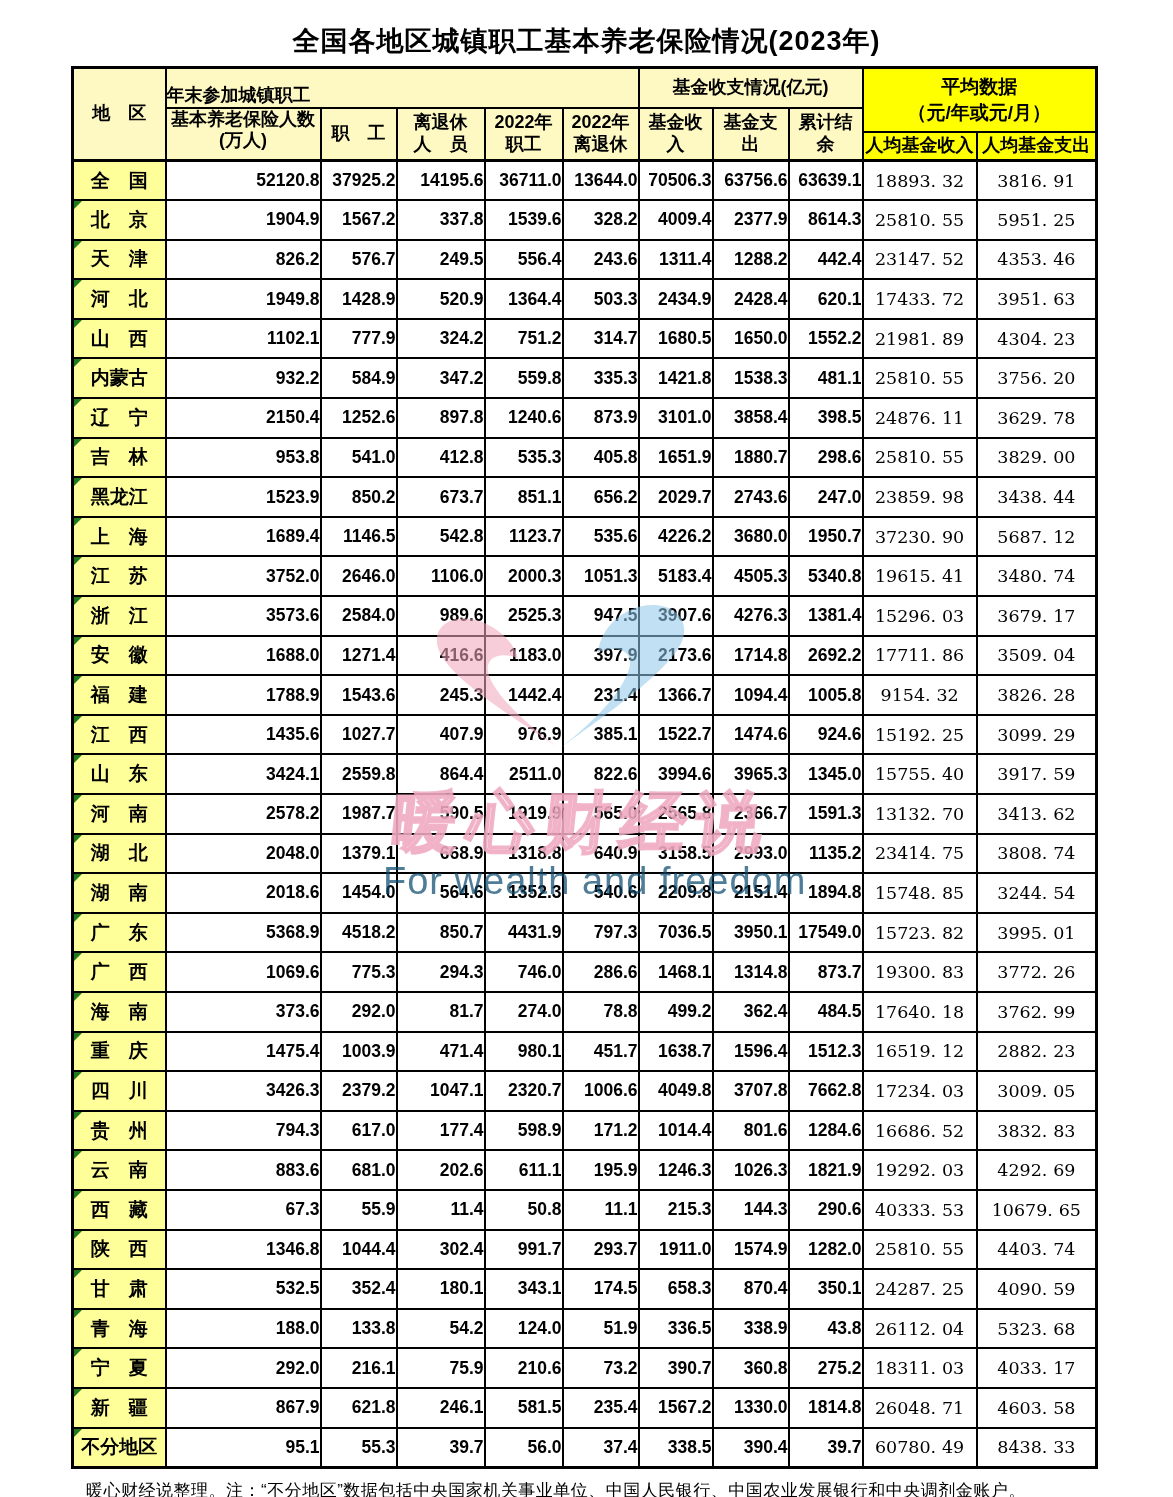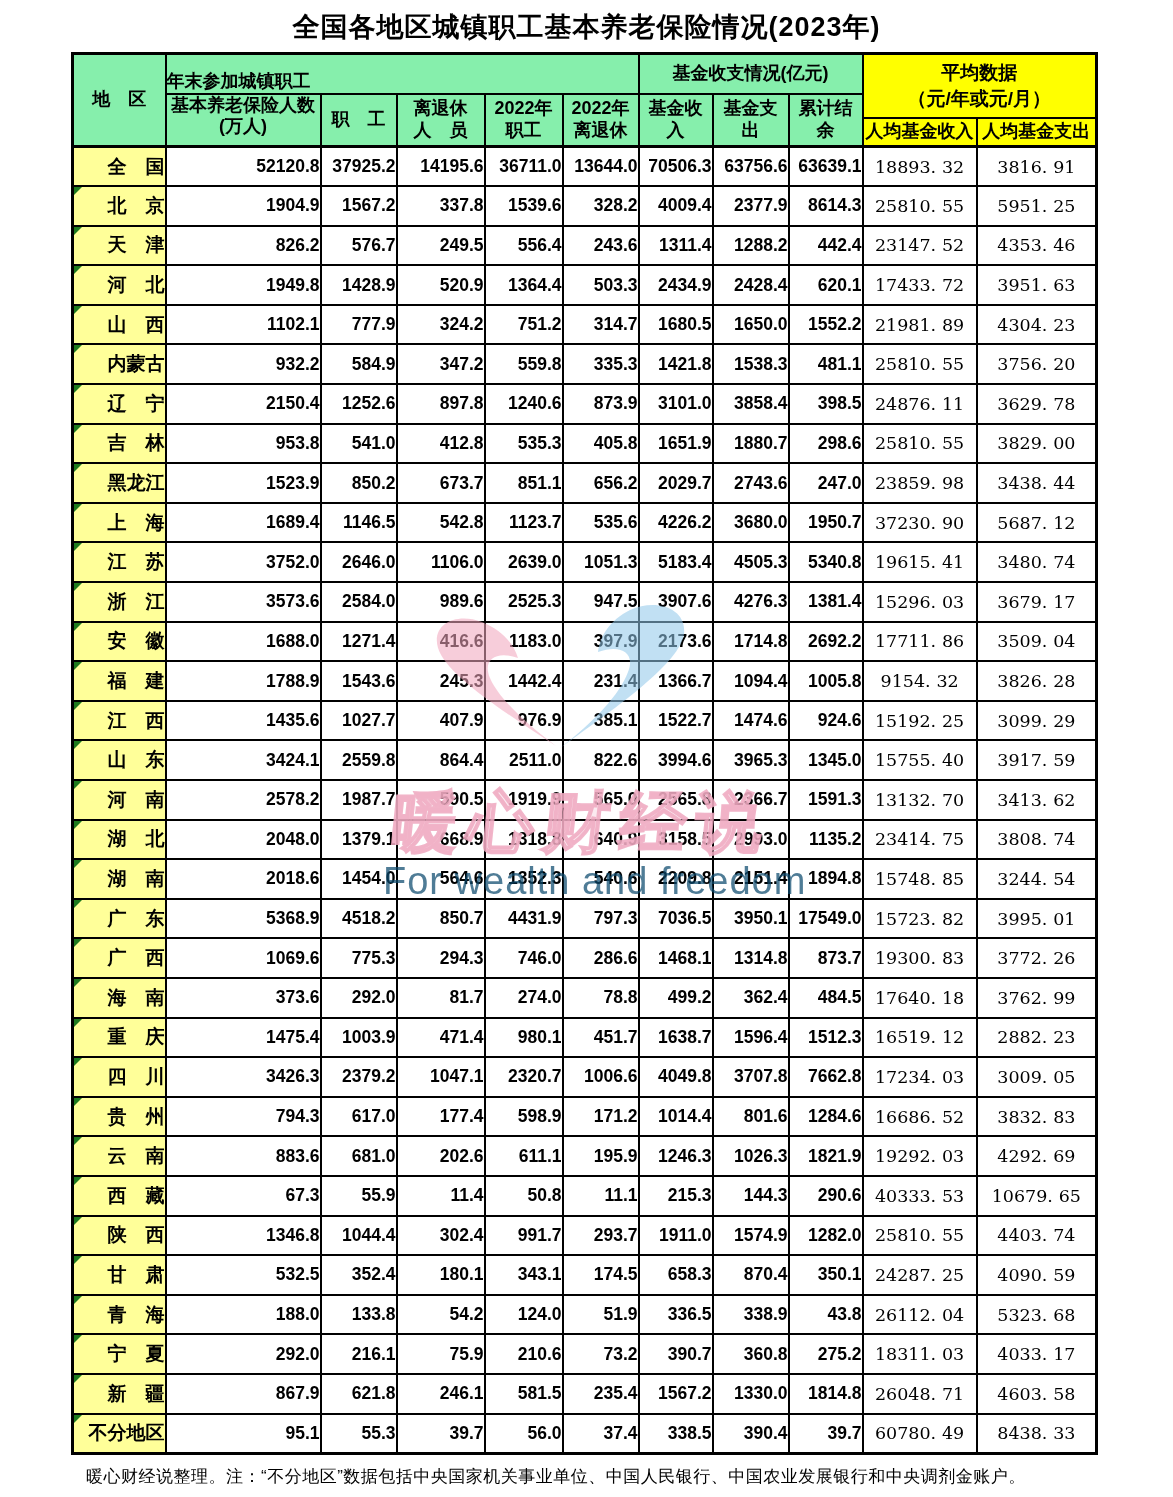--- a/index.html
+++ b/index.html
@@ -1,44 +1,44 @@
 <!DOCTYPE html>
 <html><head>
 <meta charset="utf-8">
 <style>
   html,body{margin:0;padding:0;}
   body{
     width:1173px;height:1497px;position:relative;overflow:hidden;
     background:#ffffff;font-family:"Liberation Sans",sans-serif;
   }
   .title{
-    text-align:center;padding-top:9px;font-size:27px;font-weight:bold;color:#000;
+    text-align:center;padding-top:23px;font-size:27px;font-weight:bold;color:#000;
     letter-spacing:1px;
   }
   table.pension{
     border-collapse:collapse;table-layout:fixed;width:1026px;
     margin:7px 0 0 71px;border:3px solid #000;
   }
   table.pension th,table.pension td{
     border:2px solid #000;overflow:hidden;white-space:nowrap;padding:0;
   }
   thead{border-bottom:3px solid #000;}
   thead th{
-    background:#86efac;font-size:18px;font-weight:bold;color:#000;line-height:1.22;
+    background:#fef9c3;font-size:18px;font-weight:bold;color:#000;line-height:1.22;
     text-align:center;vertical-align:middle;
   }
   thead th span{display:block;}
   tr.hr1{height:40px;} tr.hr2{height:24px;margin-top:36px;} tr.hr3{height:29px;}
   th.group-insured{text-align:left;padding-left:11px;border-bottom:none;vertical-align:bottom;}
   th.insured-total{border-top:none;vertical-align:top;}
   th.group-avg,th.avg-sub{background:#FFFF00;}
   th.group-avg{font-size:19px;line-height:1.35;}
   tbody tr{height:39.6px;}
   td.region{
-    background:#FFFF99;text-align:right;padding-left:13px;font-weight:bold;
+    background:#FFFF99;text-align:center;padding-left:13px;font-weight:bold;
     font-size:19px;position:relative;
   }
   td.region.tri::before{
     content:"";position:absolute;left:0;top:0;width:0;height:0;
     border-top:8px solid #1E7A1E;border-right:8px solid transparent;
   }
   td.num{text-align:right;padding-right:7px;font-weight:bold;font-size:17.5px;}
   td.avg{
     text-align:center;font-family:"DejaVu Serif",serif;font-weight:normal;
     font-size:17.5px;
@@ -253,21 +253,21 @@
         <td class="num">3680.0</td>
         <td class="num">1950.7</td>
         <td class="avg">37230. 90</td>
         <td class="avg">5687. 12</td>
       </tr>
       <tr>
         <td class="region tri">江　苏</td>
         <td class="num">3752.0</td>
         <td class="num">2646.0</td>
         <td class="num">1106.0</td>
-        <td class="num">2639.0</td>
+        <td class="num">2000.3</td>
         <td class="num">1051.3</td>
         <td class="num">5183.4</td>
         <td class="num">4505.3</td>
         <td class="num">5340.8</td>
         <td class="avg">19615. 41</td>
         <td class="avg">3480. 74</td>
       </tr>
       <tr>
         <td class="region tri">浙　江</td>
         <td class="num">3573.6</td>

